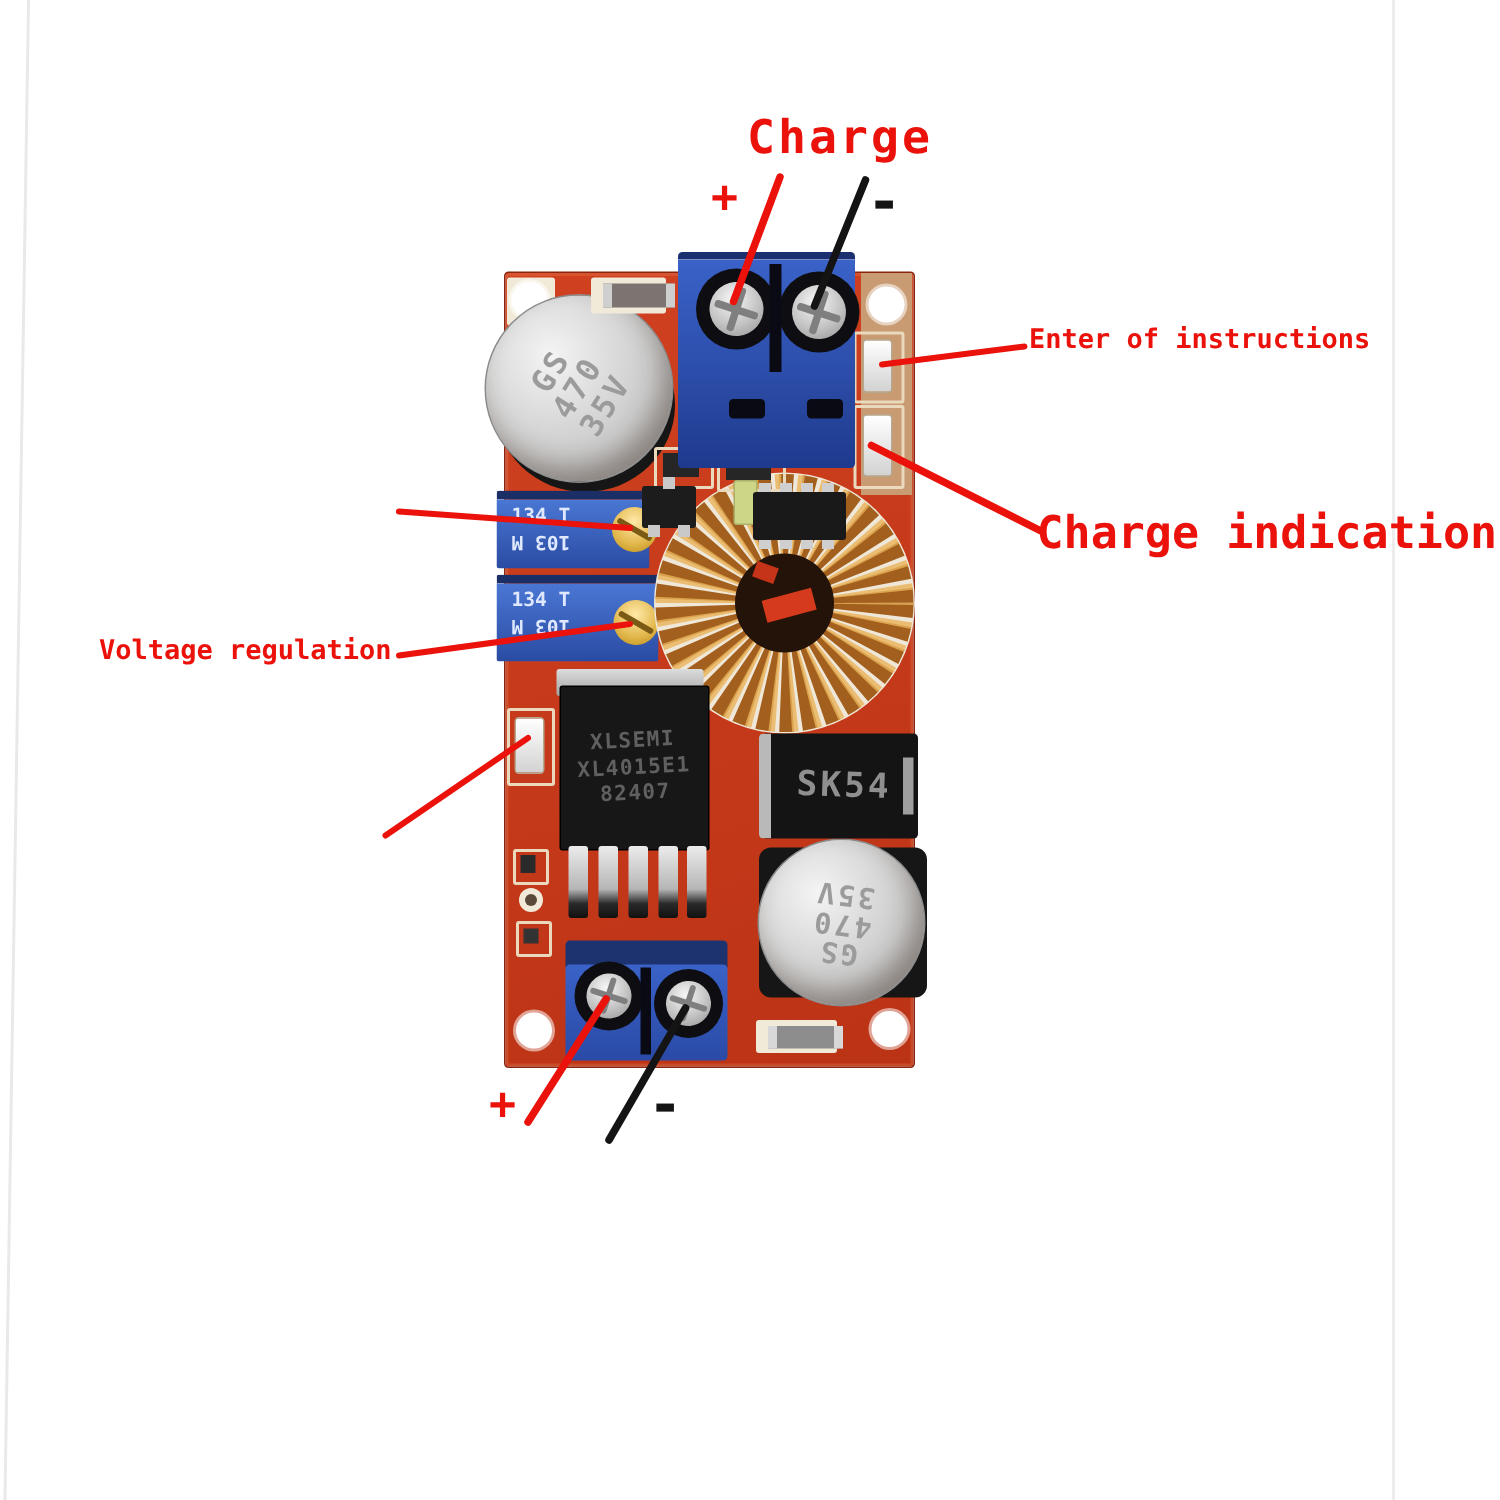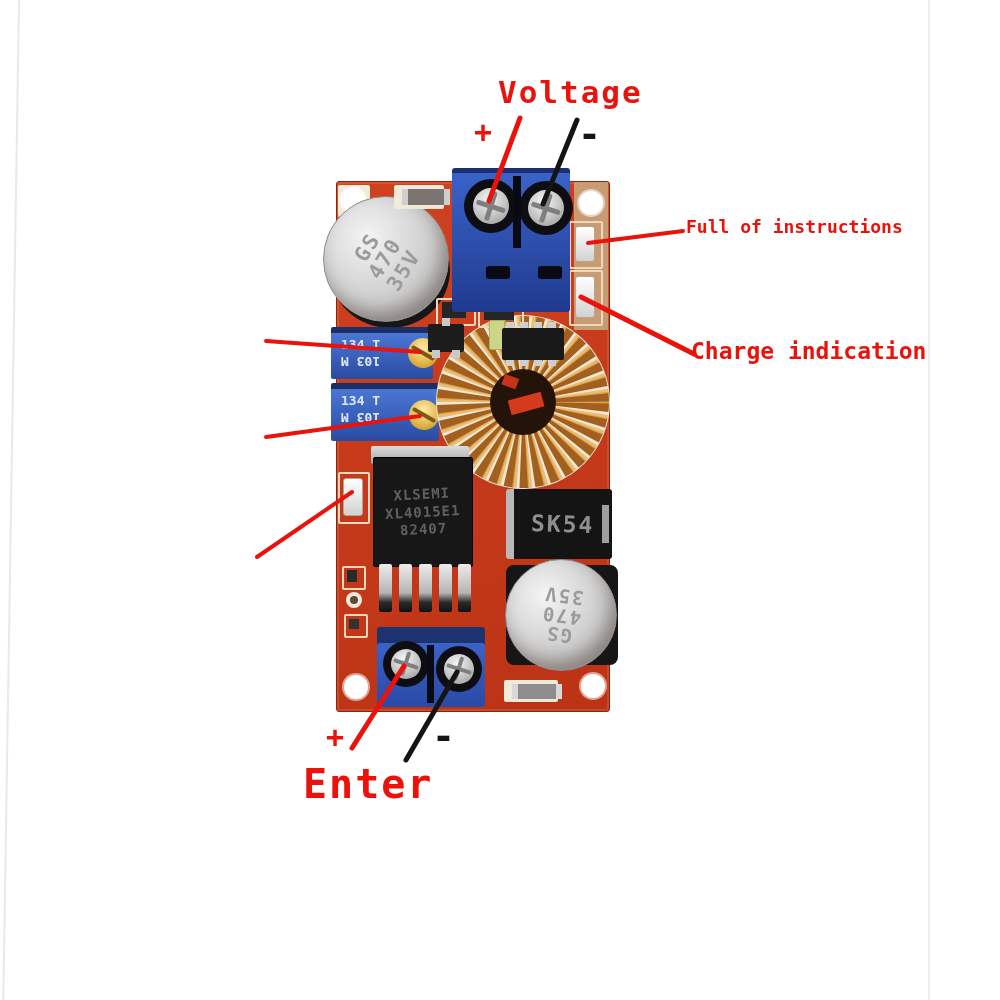--- a/index.html
+++ b/index.html
@@ -129,21 +129,21 @@
   #padbox2-body{left:349px;top:619px;width:10px;height:10px;background:#333;}
 
   
   #lines{left:0;top:0;width:1000px;height:1000px;pointer-events:none;}
   .ann{color:#ea120b;font-weight:bold;white-space:nowrap;}
   .ann-black{color:#141414;font-weight:bold;white-space:nowrap;}
   #ann-output{left:498px;top:74px;font-size:31px;letter-spacing:2px;}
   #ann-output-plus{left:474px;top:114px;font-size:30px;}
   #ann-output-minus{left:578px;top:112px;font-size:38px;}
   #ann-full{left:686px;top:216px;font-size:18px;}
-  #ann-charge{left:691px;top:338px;font-size:23px;}
+  #ann-charge{left:691px;top:338px;font-size:30px;}
   #ann-regcur{left:66px;top:327px;font-size:18px;}
   #ann-voltreg{left:66px;top:423px;font-size:18px;}
   #ann-ccind{left:61px;top:554px;font-size:16px;}
   #ann-enter{left:303px;top:761px;font-size:40px;letter-spacing:2px;}
   #ann-enter-plus{left:326px;top:719px;font-size:30px;}
   #ann-enter-minus{left:432px;top:714px;font-size:38px;}
 </style>
 </head>
 <body>
 
@@ -270,22 +270,22 @@
     <line x1="577" y1="120" x2="543" y2="204" stroke="#141414" stroke-width="5" stroke-linecap="round"></line>
     <line x1="683" y1="231" x2="588" y2="243" stroke="#ea120b" stroke-width="4" stroke-linecap="round"></line>
     <line x1="581" y1="297" x2="694" y2="354" stroke="#ea120b" stroke-width="5" stroke-linecap="round"></line>
     <line x1="266" y1="341" x2="420" y2="352" stroke="#ea120b" stroke-width="4" stroke-linecap="round"></line>
     <line x1="266" y1="437" x2="420" y2="416" stroke="#ea120b" stroke-width="4" stroke-linecap="round"></line>
     <line x1="257" y1="557" x2="352" y2="492" stroke="#ea120b" stroke-width="4" stroke-linecap="round"></line>
     <line x1="404" y1="666" x2="352" y2="748" stroke="#ea120b" stroke-width="5" stroke-linecap="round"></line>
     <line x1="457" y1="672" x2="406" y2="760" stroke="#141414" stroke-width="5" stroke-linecap="round"></line>
   </svg>
 
-  <div class="abs ann" id="ann-output">Voltage</div>
+  <div class="abs ann" id="ann-output">Charge</div>
   <div class="abs ann" id="ann-output-plus">+</div>
   <div class="abs ann-black" id="ann-output-minus">-</div>
-  <div class="abs ann" id="ann-full">Full of instructions</div>
+  <div class="abs ann" id="ann-full">Enter of instructions</div>
   <div class="abs ann" id="ann-charge">Charge indication</div>
-  <div class="abs ann" id="ann-enter">Enter</div>
+  <div class="abs ann" id="ann-voltreg">Voltage regulation</div>
   <div class="abs ann" id="ann-enter-plus">+</div>
   <div class="abs ann-black" id="ann-enter-minus">-</div>
 
 </div>
 
 </body></html>

